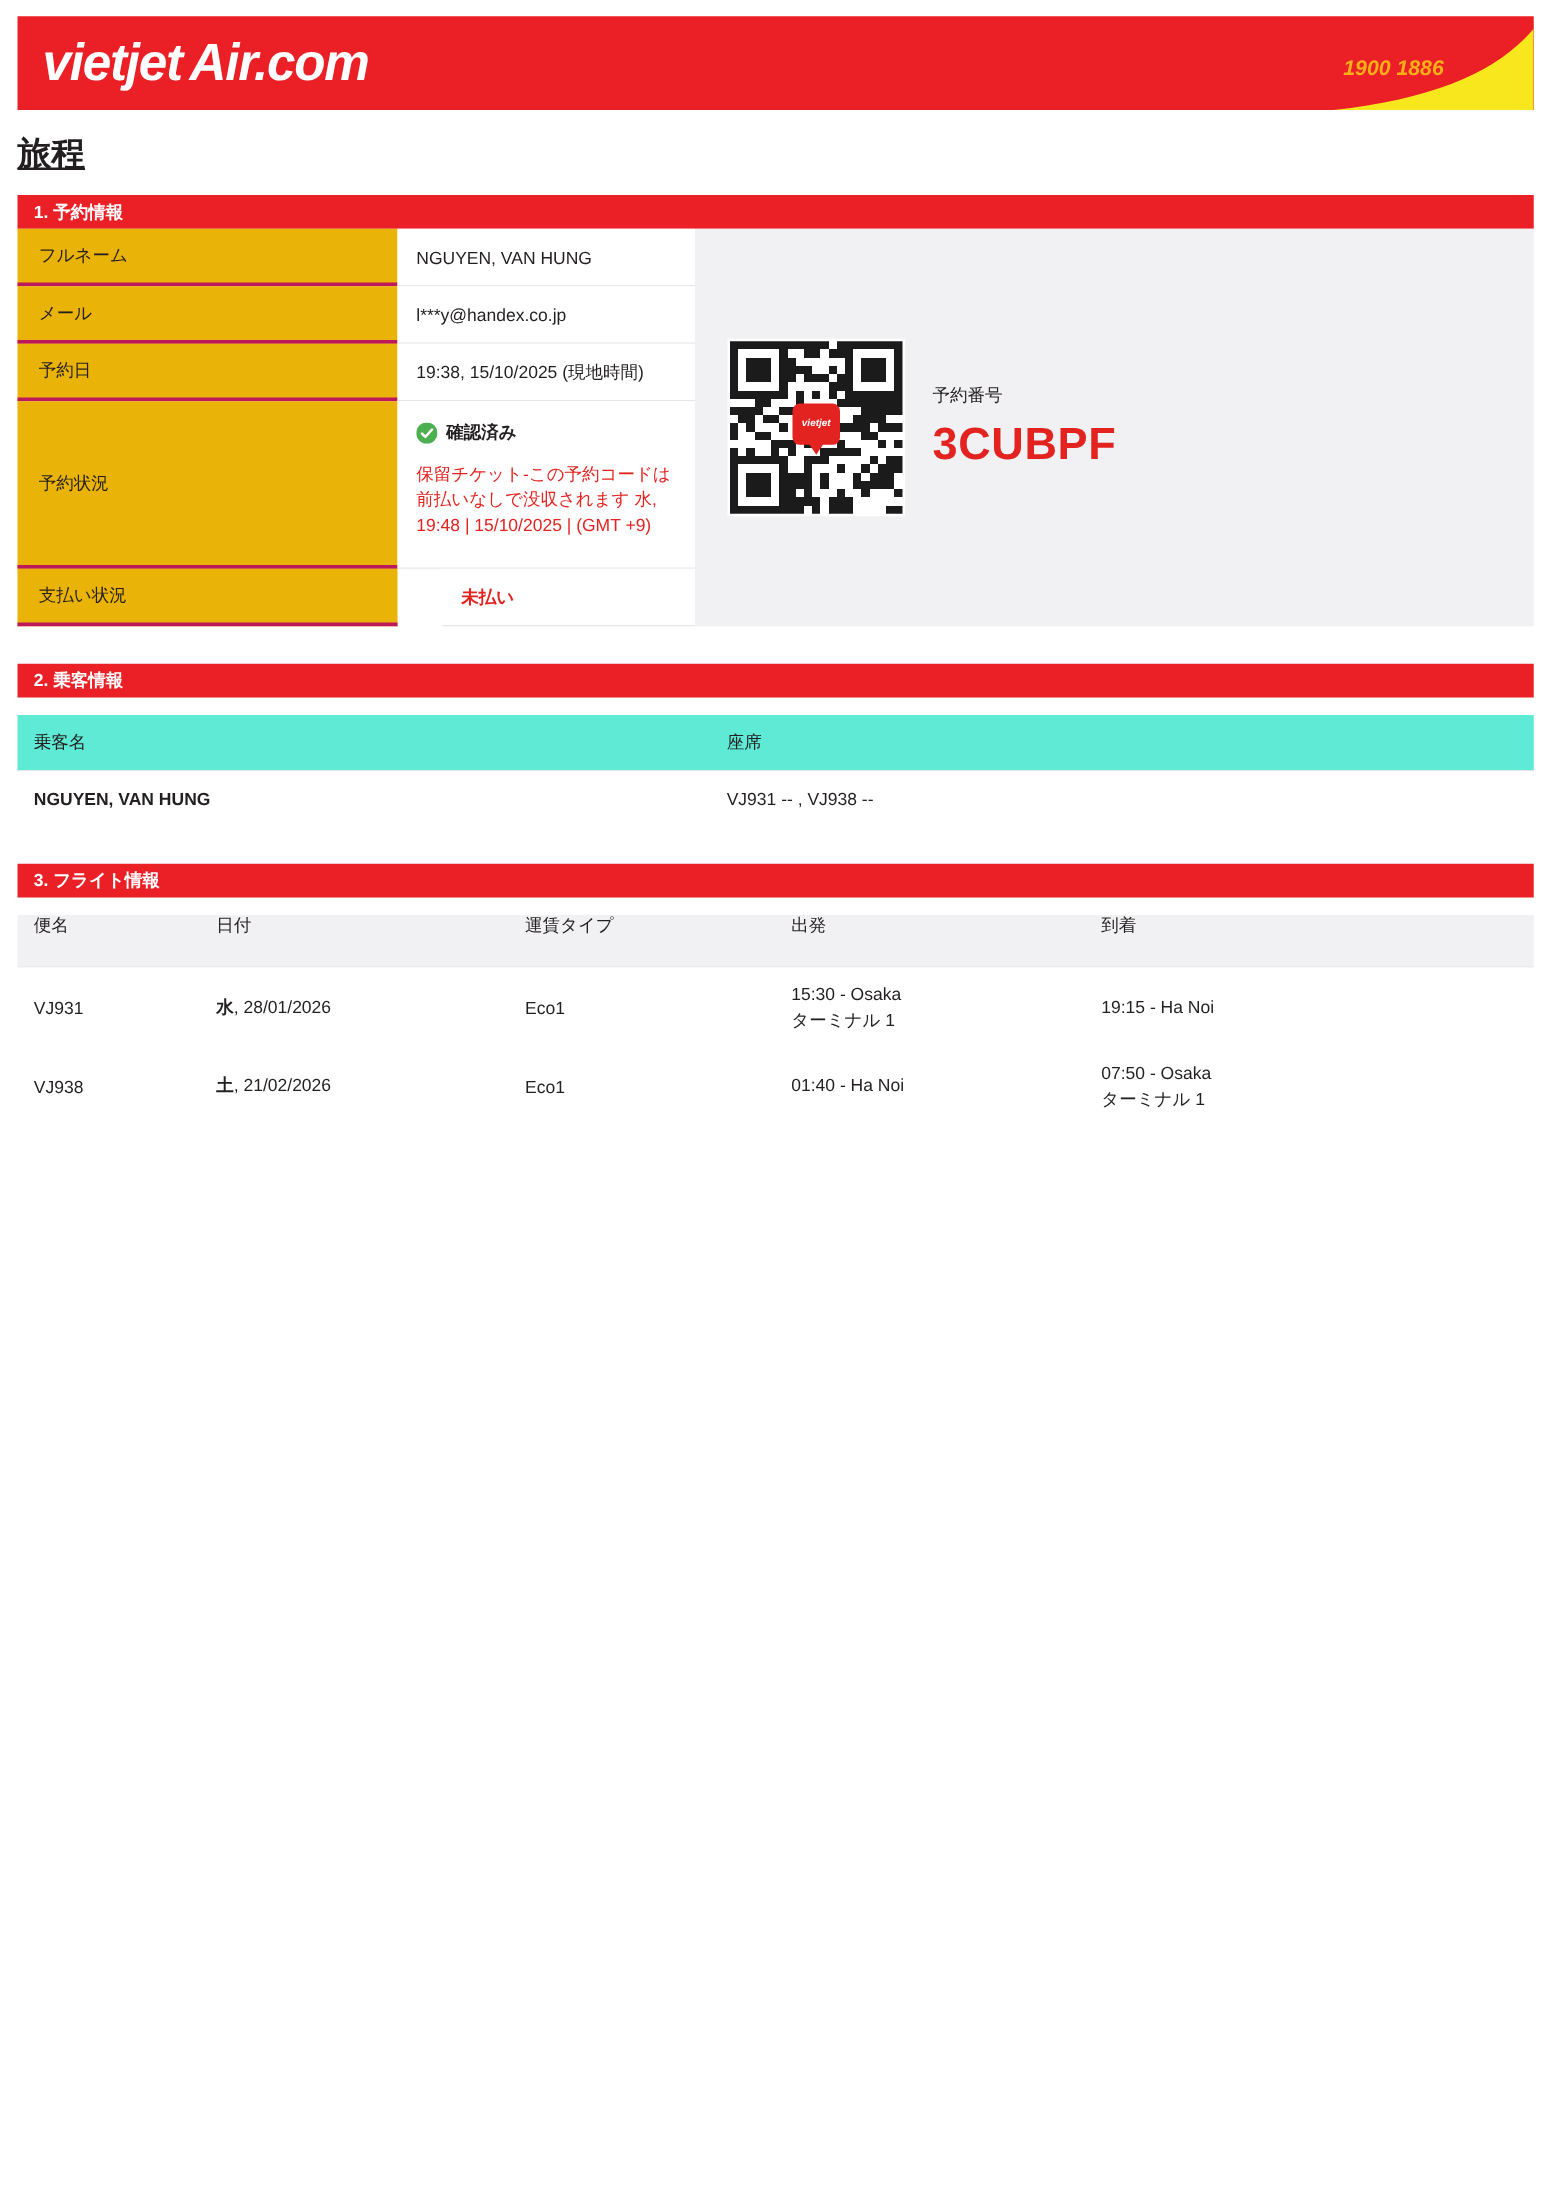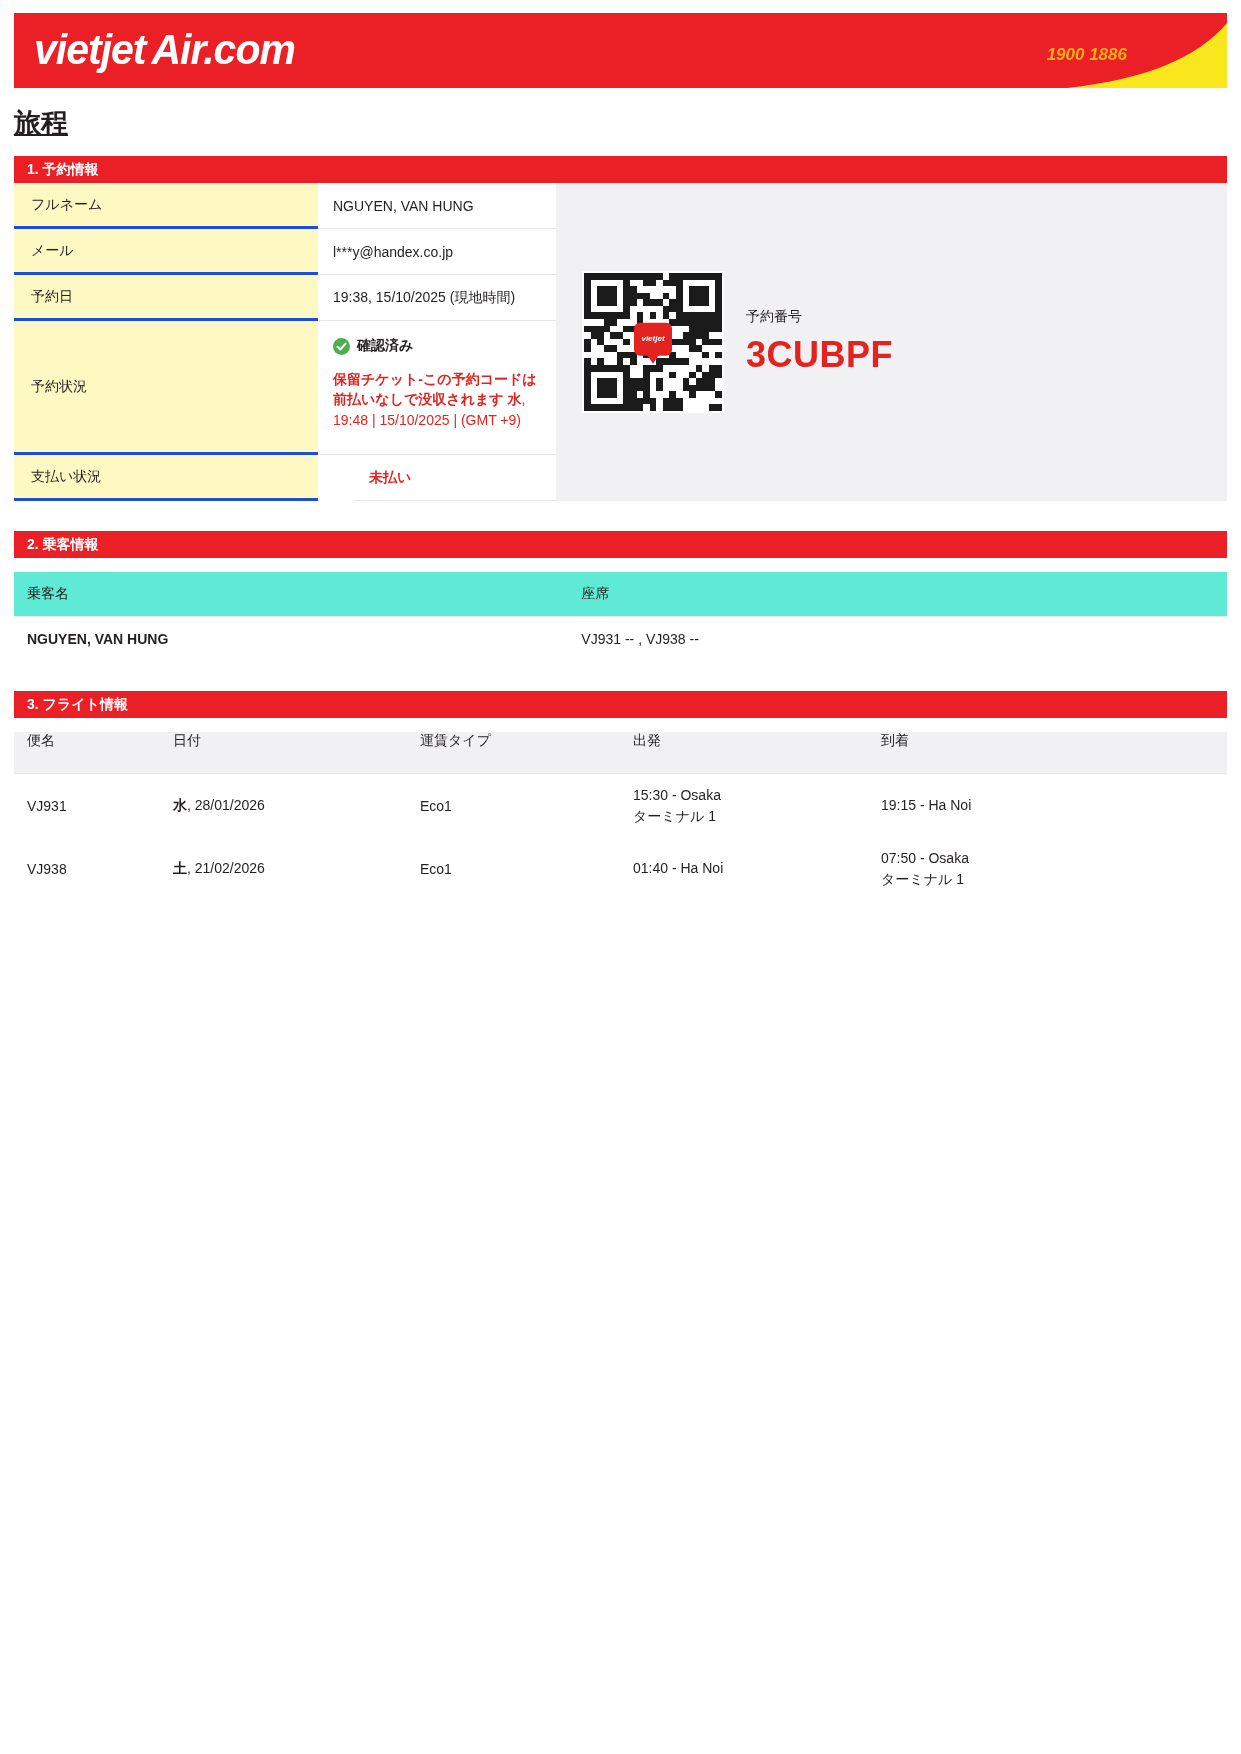--- a/index.html
+++ b/index.html
@@ -17,55 +17,55 @@
     display: flex; align-items: center; overflow: hidden;
   }
   .logo {
     padding-left: 20px; color: #fff; font-style: italic; font-weight: bold;
     font-size: 41px; letter-spacing: -1px; white-space: nowrap; line-height: 1;
     transform: scaleY(1.02);
   }
   .logo .l2 { margin-left: 6px; }
   .logo .l3 { }
   .banner-phone {
-    position: absolute; right: 100px; top: 32px;
+    position: absolute; right: 72px; top: 32px;
     color: #FBAF17; font-weight: bold; font-size: 17px; font-style: italic;
   }
   .banner-corner { position: absolute; right: 0; bottom: 0; width: 160px; height: 75px; }
 
   
   .page-title { font-size: 27px; font-weight: bold; margin: 17px 0 15px 0; text-decoration: underline; }
 
   
   .sec-bar {
     height: 27px; background: #EB2027; color: #ffffff;
     font-size: 14px; font-weight: bold; line-height: 27px; padding-left: 13px;
   }
 
   
   .s1 { display: flex; align-items: stretch; }
   .s1-left { width: 542px; flex: none; }
   .irow { display: flex; }
   .ilabel {
-    width: 304px; flex: none; background: #fef9c3; font-size: 14px;
+    width: 304px; flex: none; background: #eab308; font-size: 14px;
     display: flex; align-items: center; padding-left: 17px;
-    border-bottom: 3px solid #1d4ed8;
+    border-bottom: 3px solid #be185d;
   }
   .ival {
     flex: 1; background: #ffffff; font-size: 14px;
     display: flex; align-items: center; padding-left: 15px; padding-right: 8px;
     border-bottom: 1px solid #e7e6ea;
   }
   .h46 { min-height: 46px; }
   .h134 { min-height: 134px; }
   .ival.stacked { display: block; padding-top: 16px; }
   .confirm-line { display: flex; align-items: center; gap: 7px; font-weight: bold; font-size: 14px; }
   .check-icon { width: 17px; height: 17px; flex: none; }
   .warning { margin-top: 14px; padding-bottom: 14px; color: #E2231F; font-size: 14px; line-height: 1.45; }
-  .warning .wbold { font-weight: bold; text-align: center; }
+  .warning .wbold { font-weight: normal; text-align: center; }
   .red-bold { color: #E2231F; font-weight: bold; margin-left: 36px; }
 
   
   .s1-panel {
     flex: 1; background: #F1F0F2;
     display: flex; align-items: center; gap: 22px; padding-left: 26px;
   }
   .qr-wrap { width: 142px; height: 142px; background: #ffffff; position: relative; padding: 2px; flex: none; }
   .qr-wrap svg { display: block; width: 138px; height: 138px; }
   .qr-logo {

